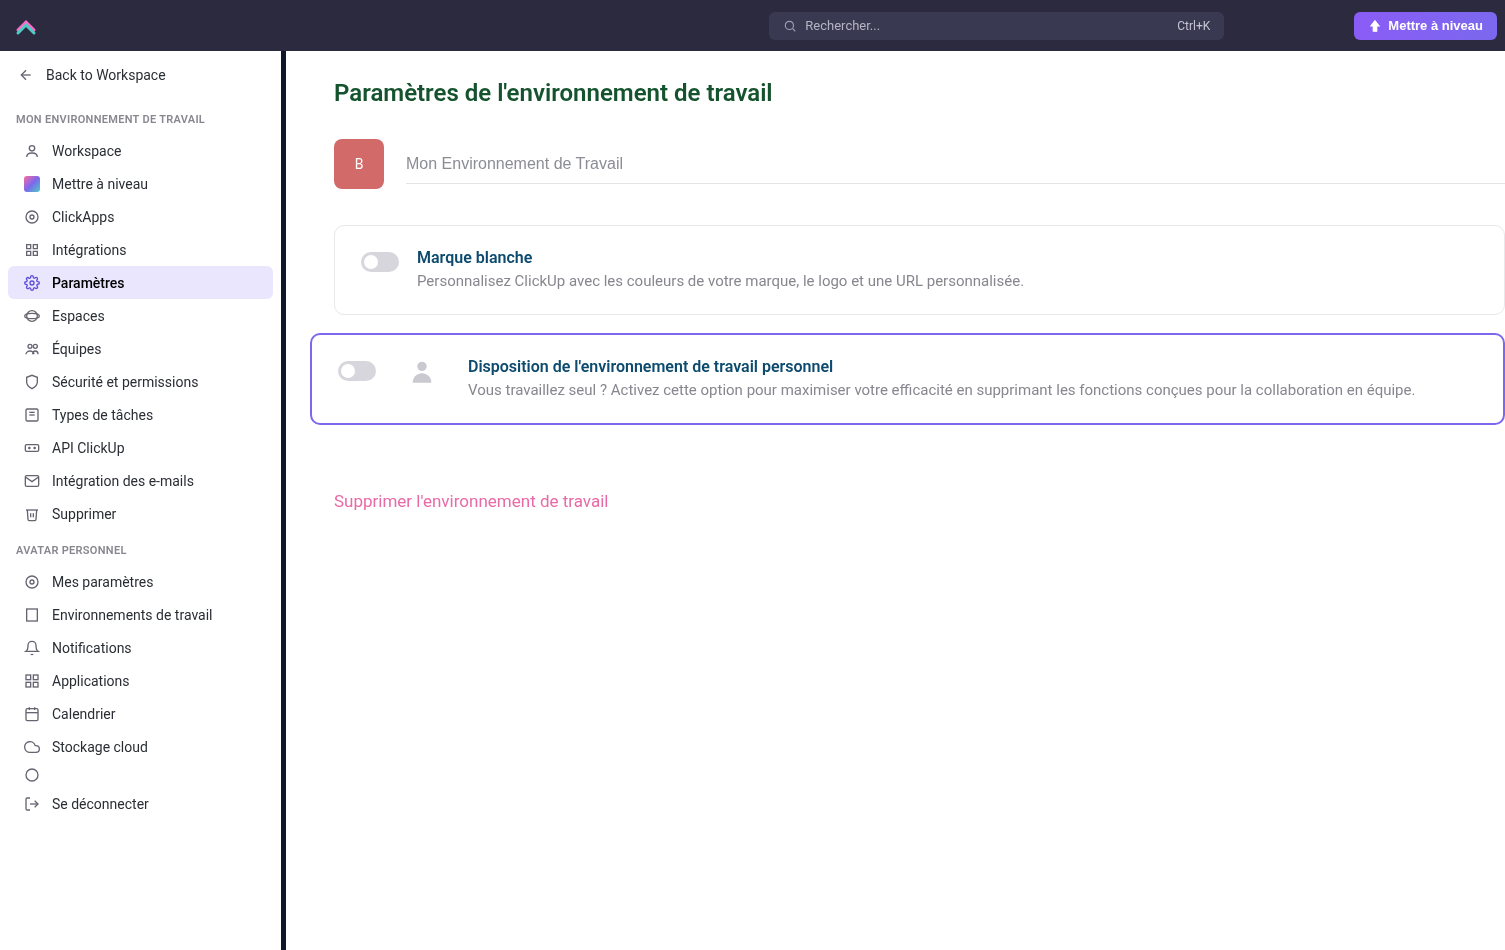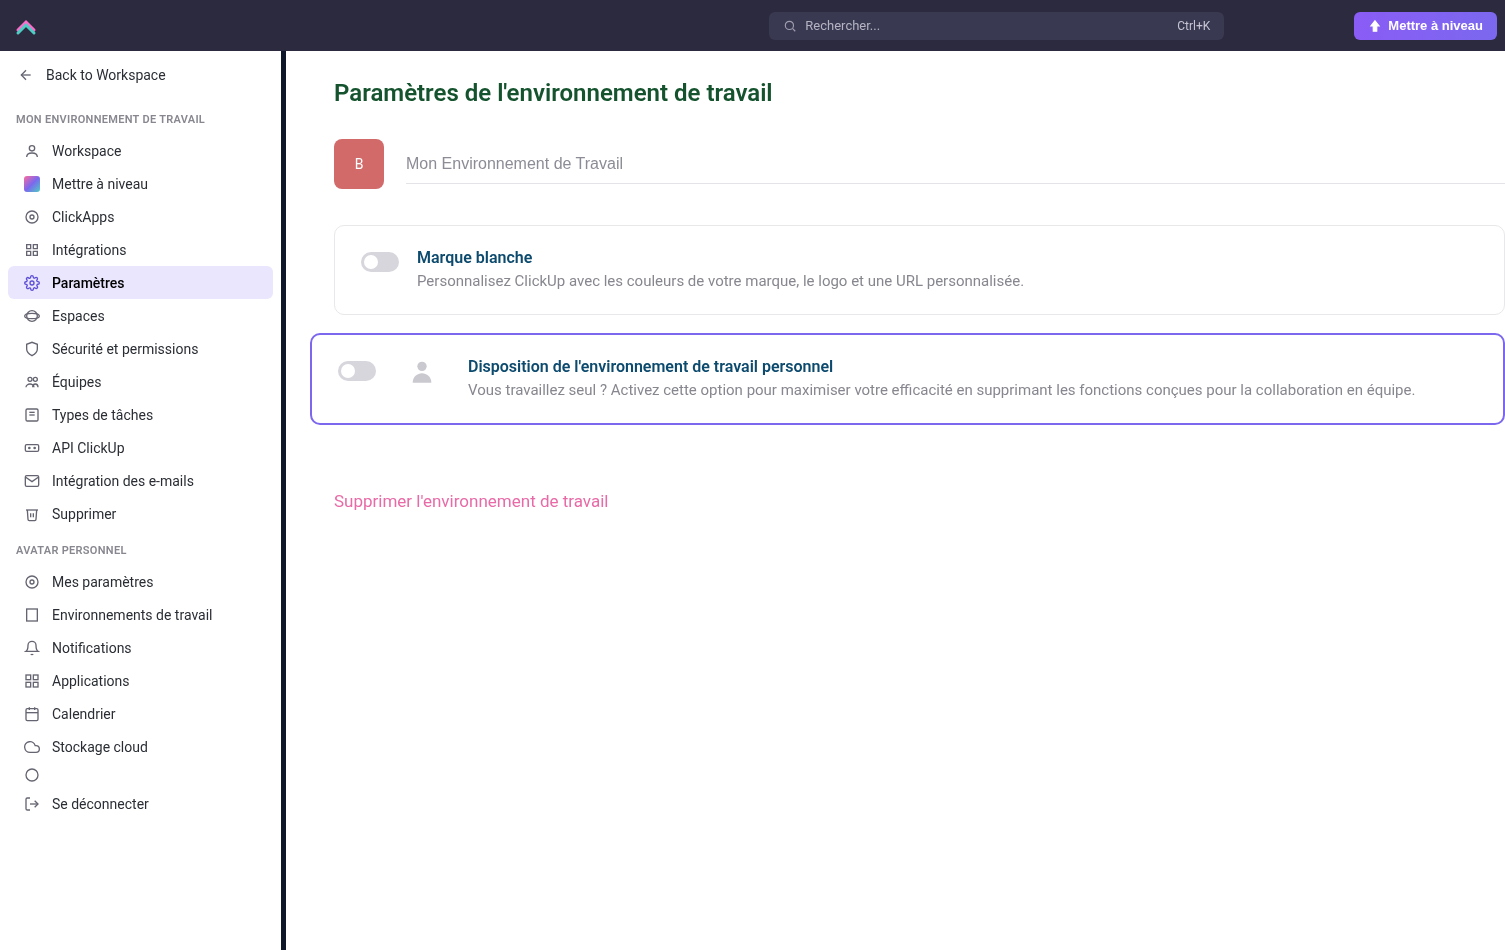--- a/index.html
+++ b/index.html
@@ -287,34 +287,34 @@
           <svg width="16" height="16" viewBox="0 0 24 24" fill="none" stroke="currentColor" stroke-width="2">
             <circle cx="12" cy="12" r="8"></circle>
             <ellipse cx="12" cy="12" rx="11" ry="4"></ellipse>
           </svg>
         </span>
       <span>Espaces</span>
     </div>
     <div class="nav-item">
       <span class="nicon">
           <svg width="16" height="16" viewBox="0 0 24 24" fill="none" stroke="currentColor" stroke-width="2">
-            <path d="M12 22s8-4 8-10V5l-8-3-8 3v7c0 6 8 10 8 10z"></path>
-          </svg>
-        </span>
-      <span>Sécurité et permissions</span>
-    </div>
-    <div class="nav-item">
-      <span class="nicon">
-          <svg width="16" height="16" viewBox="0 0 24 24" fill="none" stroke="currentColor" stroke-width="2">
             <circle cx="9" cy="8" r="3"></circle>
             <circle cx="17" cy="8" r="3"></circle>
             <path d="M3 20c0-3 3-5 6-5s6 2 6 5M13 20c0-3 2-5 4-5s4 2 4 5"></path>
           </svg>
         </span>
       <span>Équipes</span>
+    </div>
+    <div class="nav-item">
+      <span class="nicon">
+          <svg width="16" height="16" viewBox="0 0 24 24" fill="none" stroke="currentColor" stroke-width="2">
+            <path d="M12 22s8-4 8-10V5l-8-3-8 3v7c0 6 8 10 8 10z"></path>
+          </svg>
+        </span>
+      <span>Sécurité et permissions</span>
     </div>
     <div class="nav-item">
       <span class="nicon">
           <svg width="16" height="16" viewBox="0 0 24 24" fill="none" stroke="currentColor" stroke-width="2">
             <rect x="3" y="3" width="18" height="18" rx="2"></rect>
             <line x1="8" y1="8" x2="16" y2="8"></line>
             <line x1="8" y1="12" x2="16" y2="12"></line>
           </svg>
         </span>
       <span>Types de tâches</span>

